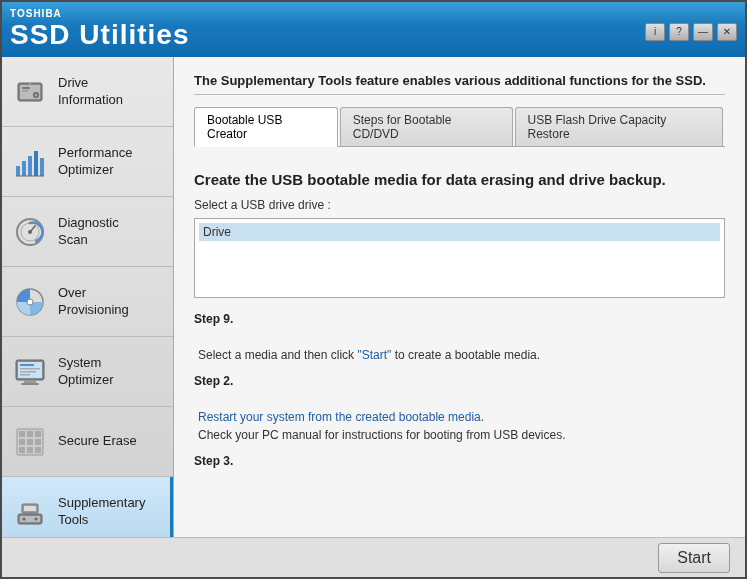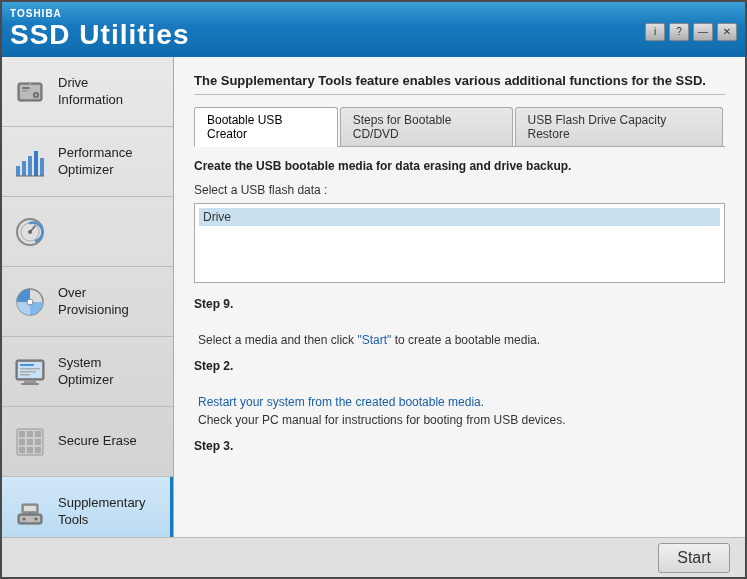--- a/index.html
+++ b/index.html
@@ -141,21 +141,21 @@
 
     .divider {
       border: none;
       border-top: 1px solid #bbb;
       margin-bottom: 12px;
     }
 
     
     .tab-bar {
       display: flex;
-      margin-bottom: 12px;
+      margin-bottom: 24px;
       border-bottom: 1px solid #aaa;
     }
 
     .tab {
       padding: 5px 12px;
       border: 1px solid #aaa;
       border-bottom: none;
       background: linear-gradient(180deg, #e8e8e8, #d8d8d8);
       cursor: pointer;
       font-size: 12px;
@@ -166,21 +166,21 @@
 
     .tab.active {
       background: #fff;
       border-bottom: 1px solid #fff;
       margin-bottom: -1px;
       font-weight: normal;
       color: #000;
     }
 
     .tab-content-label {
-      font-size: 12px;
+      font-size: 15px;
       font-weight: bold;
       color: #222;
       margin-bottom: 10px;
     }
 
     .usb-select-label {
       font-size: 12px;
       color: #333;
       margin-bottom: 6px;
     }
@@ -308,20 +308,21 @@
       <div class="sidebar-item">
         <div class="sidebar-icon icon-diag">
           <svg viewBox="0 0 32 32" xmlns="http://www.w3.org/2000/svg">
             <circle cx="16" cy="16" r="13" fill="none" stroke="#888" stroke-width="2"></circle>
             <circle cx="16" cy="16" r="9" fill="none" stroke="#aaa" stroke-width="1"></circle>
             <path d="M 16 7 A 9 9 0 0 1 22 25" fill="none" stroke="#5090d0" stroke-width="2.5" stroke-linecap="round"></path>
             <circle cx="16" cy="16" r="2" fill="#666"></circle>
             <line x1="16" y1="16" x2="21" y2="10" stroke="#666" stroke-width="1.5" stroke-linecap="round"></line>
           </svg>
         </div>
+        <span class="sidebar-label">Diagnostic<br>Scan</span>
       </div>
 
       <div class="sidebar-item">
         <div class="sidebar-icon icon-over">
           <svg viewBox="0 0 32 32" xmlns="http://www.w3.org/2000/svg">
             <circle cx="16" cy="16" r="13" fill="none" stroke="#888" stroke-width="1.5"></circle>
             <path d="M 16 16 L 3 16 A 13 13 0 0 1 16 3 Z" fill="#5090d0"></path>
             <path d="M 16 16 L 29 16 A 13 13 0 0 1 16 29 Z" fill="#80b8e8"></path>
             <path d="M 16 16 L 3 16 A 13 13 0 0 0 16 29 Z" fill="#b0d0f0"></path>
             <circle cx="16" cy="16" r="3" fill="#fff" stroke="#888" stroke-width="1"></circle>
@@ -398,21 +399,21 @@
         </div>
         <div class="tab">
           <span>USB Flash Drive Capacity Restore</span>
         </div>
       </div>
 
       <div>
 
         <div class="tab-content-label">Create the USB bootable media for data erasing and drive backup.</div>
 
-        <div class="usb-select-label">Select a USB flash data :</div>
+        <div class="usb-select-label">Select a USB drive drive :</div>
 
         <div class="usb-listbox">
           <div class="usb-listbox-item">Drive</div>
         </div>
 
         <div class="step-section">
           <div class="step-title">Step 9.</div>
           <div class="step-body">
             Select a media and then click <span class="highlight">"Start"</span> to create a bootable media.
           </div>

